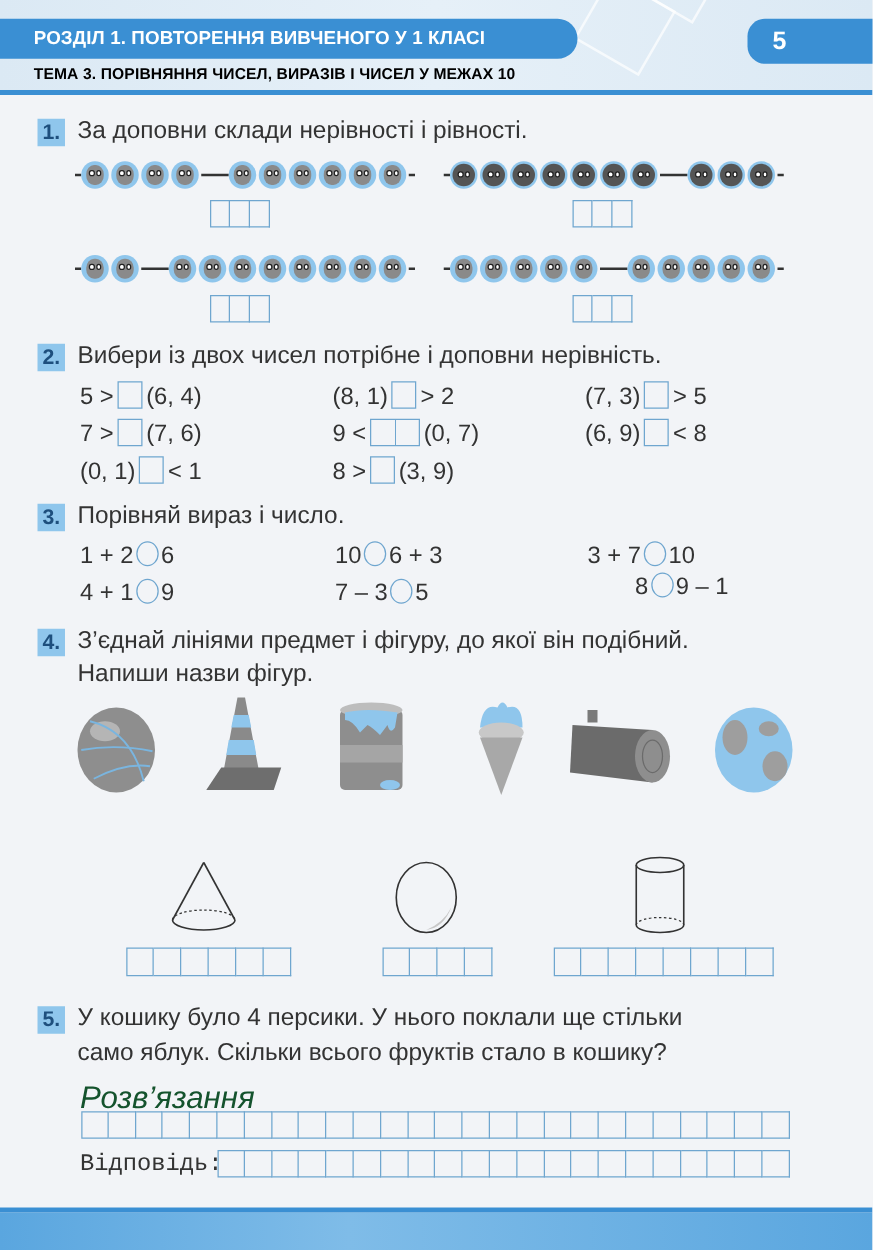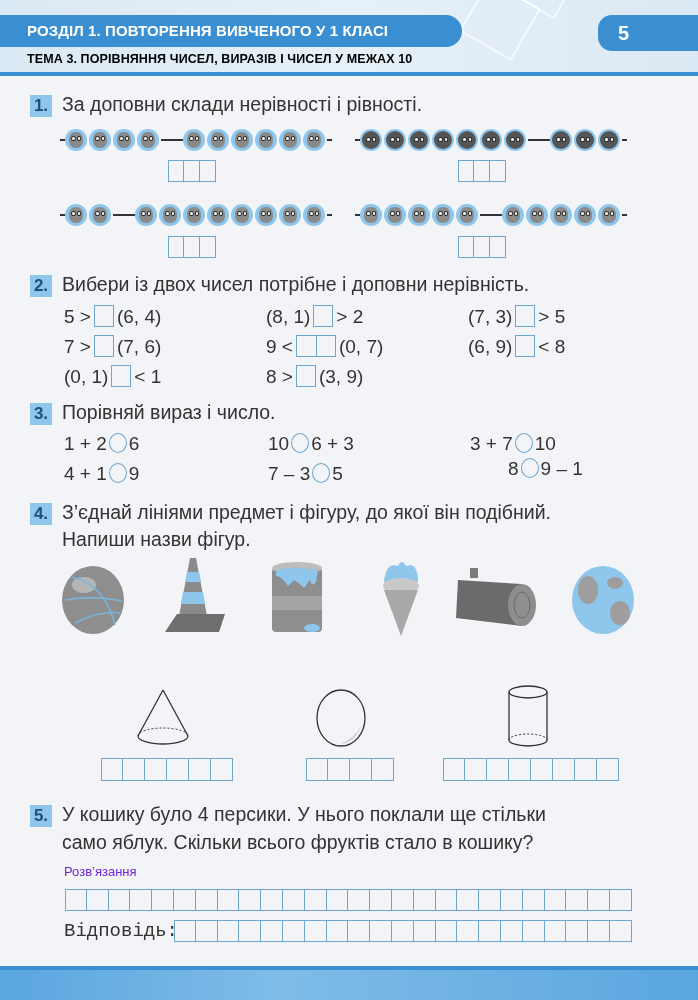--- a/index.html
+++ b/index.html
@@ -90,21 +90,21 @@
   }
   .box-slot {
     display: inline-block; width: 20px; height: 22px;
     border: 1.2px solid #6fa6cf; vertical-align: -4px; margin: 0 3px;
   }
   .box-slot.double { width: 40px; background:
      linear-gradient(90deg, transparent 19px, #6fa6cf 19px, #6fa6cf 20px, transparent 20px); }
 
   .object { position: absolute; }
   .shape { position: absolute; }
-  .italic-label { position: absolute; font-size: 13px; color: #6d28d9; }
+  .italic-label { position: absolute; font-style: italic; font-size: 25px; color: #14532d; }
 </style>
 </head>
 <body>
 
 <div class="top-band">
   <div class="hex" style="left:470px;top:-10px;width:60px;height:60px;transform:rotate(30deg);"></div>
   <div class="hex" style="left:520px;top:-40px;width:50px;height:50px;transform:rotate(30deg);"></div>
 </div>
 <div class="chapter-bar">РОЗДІЛ 1. ПОВТОРЕННЯ ВИВЧЕНОГО У 1 КЛАСІ</div>
 <div class="page-num">5</div>

